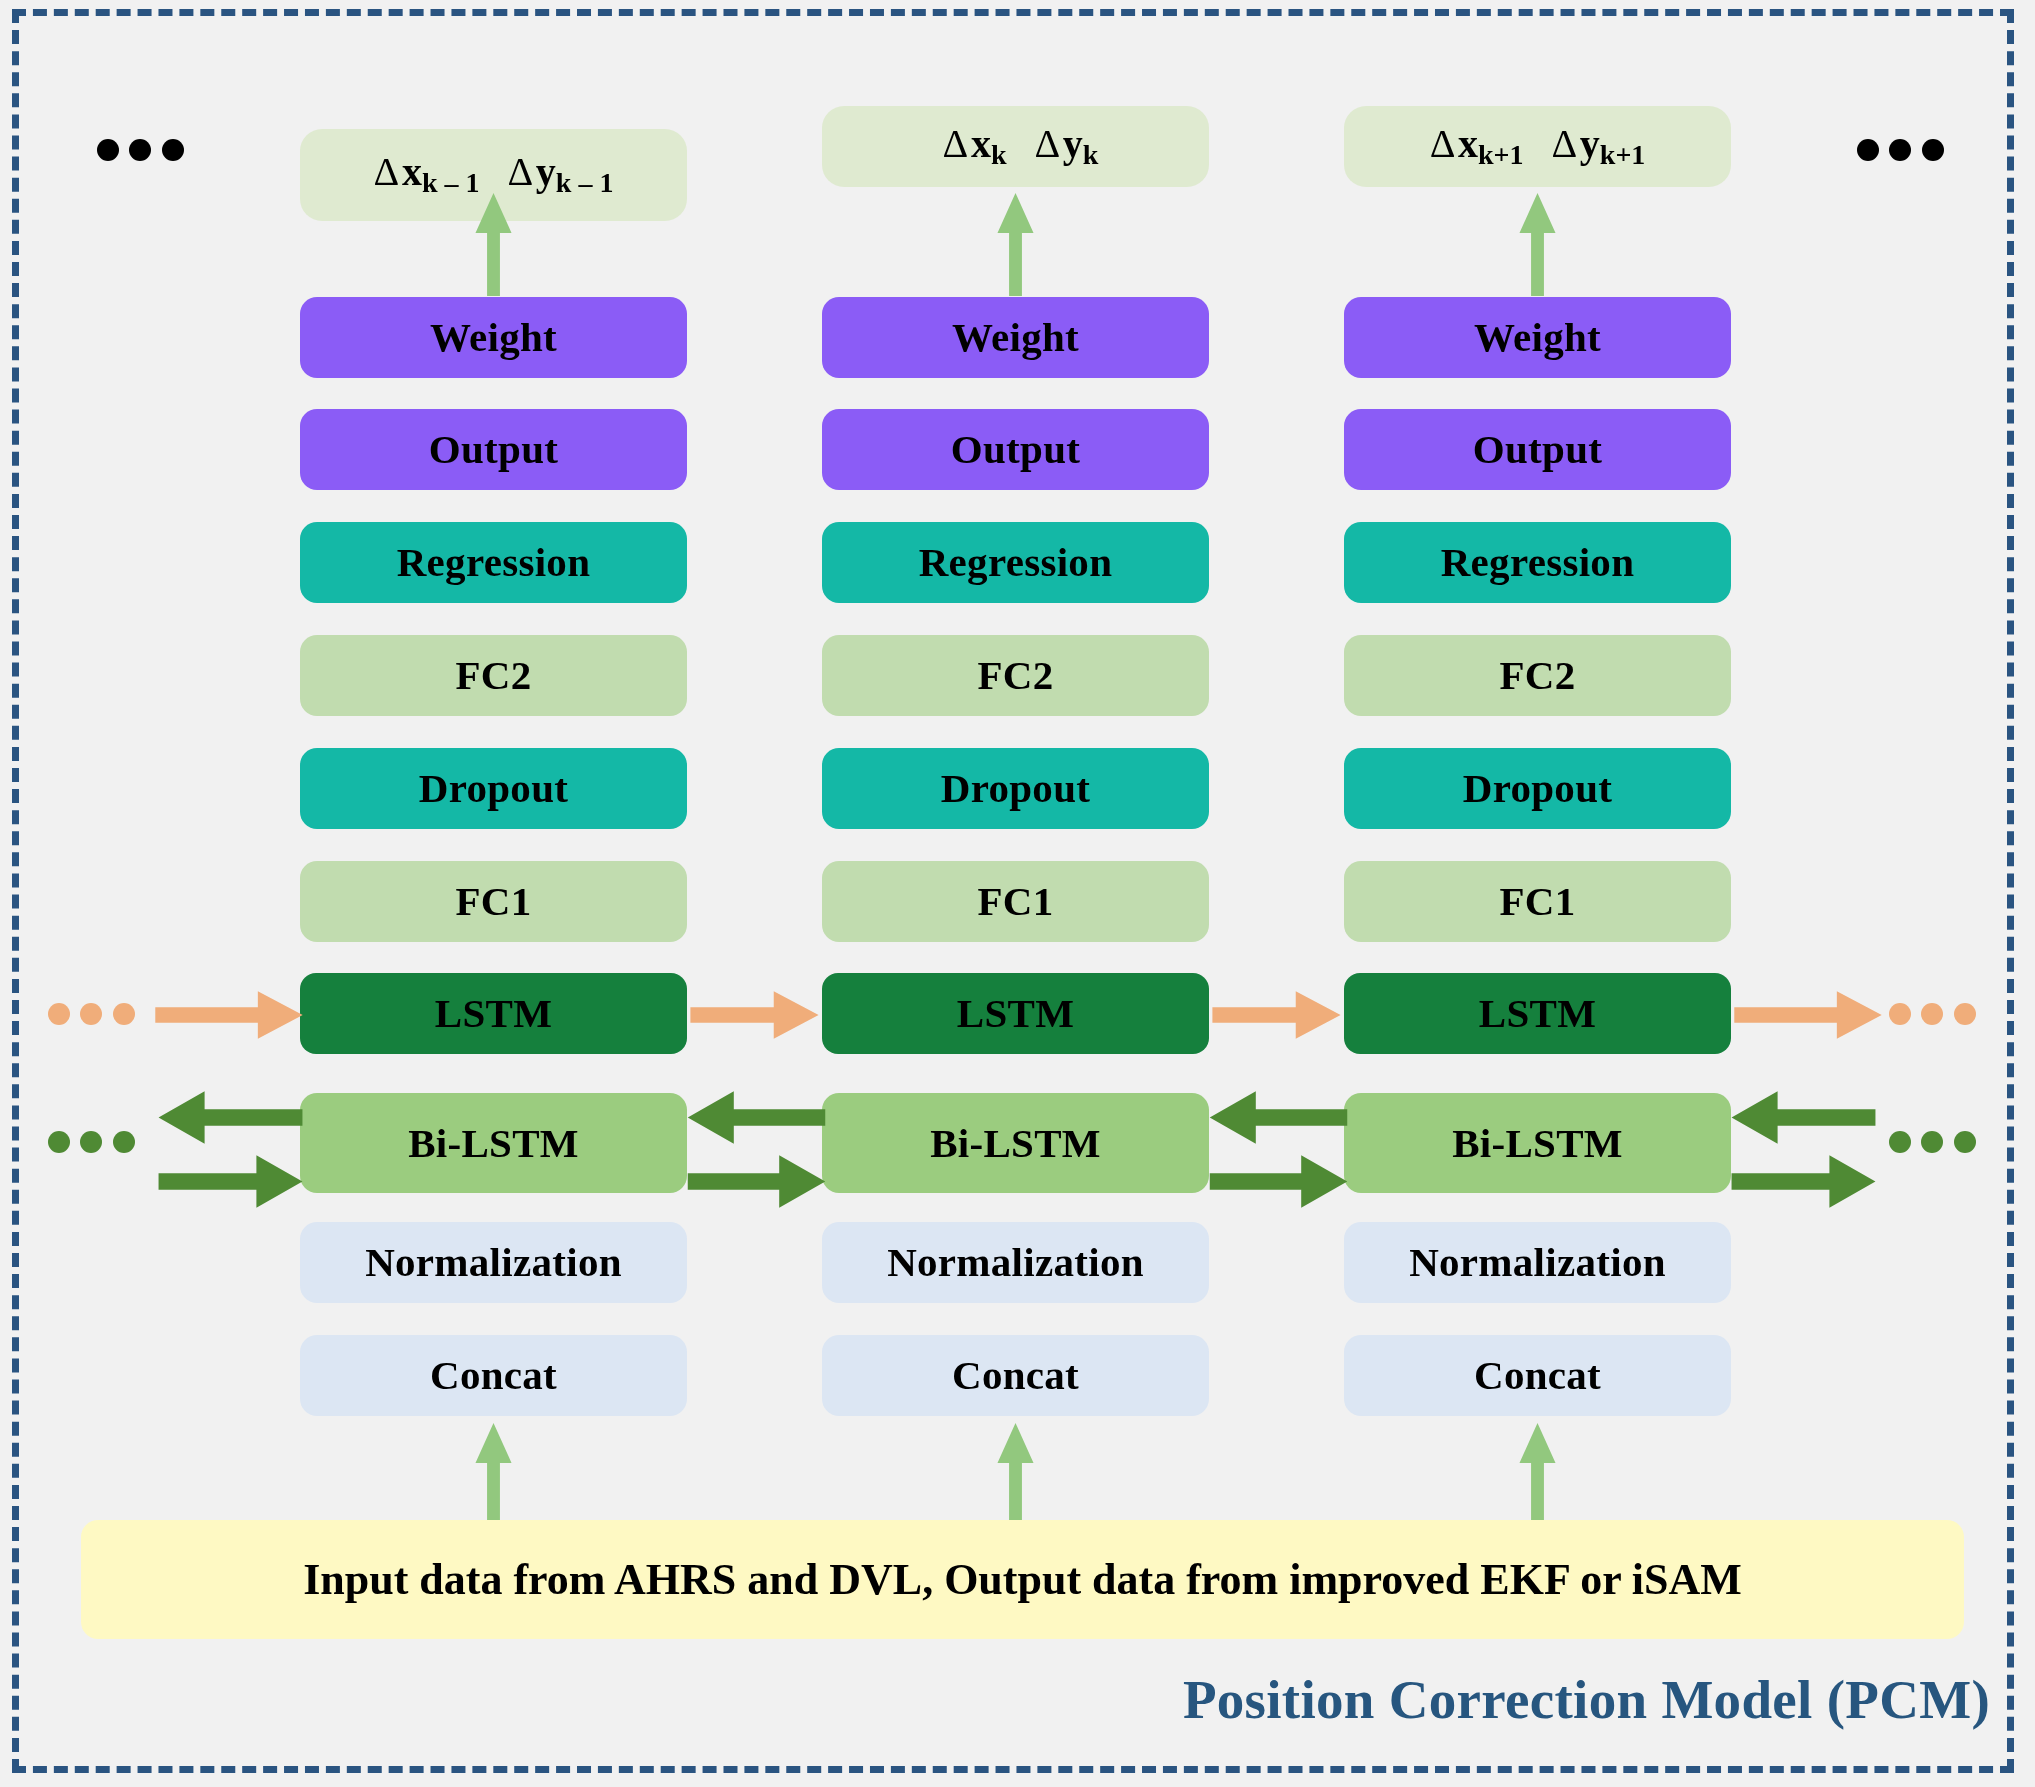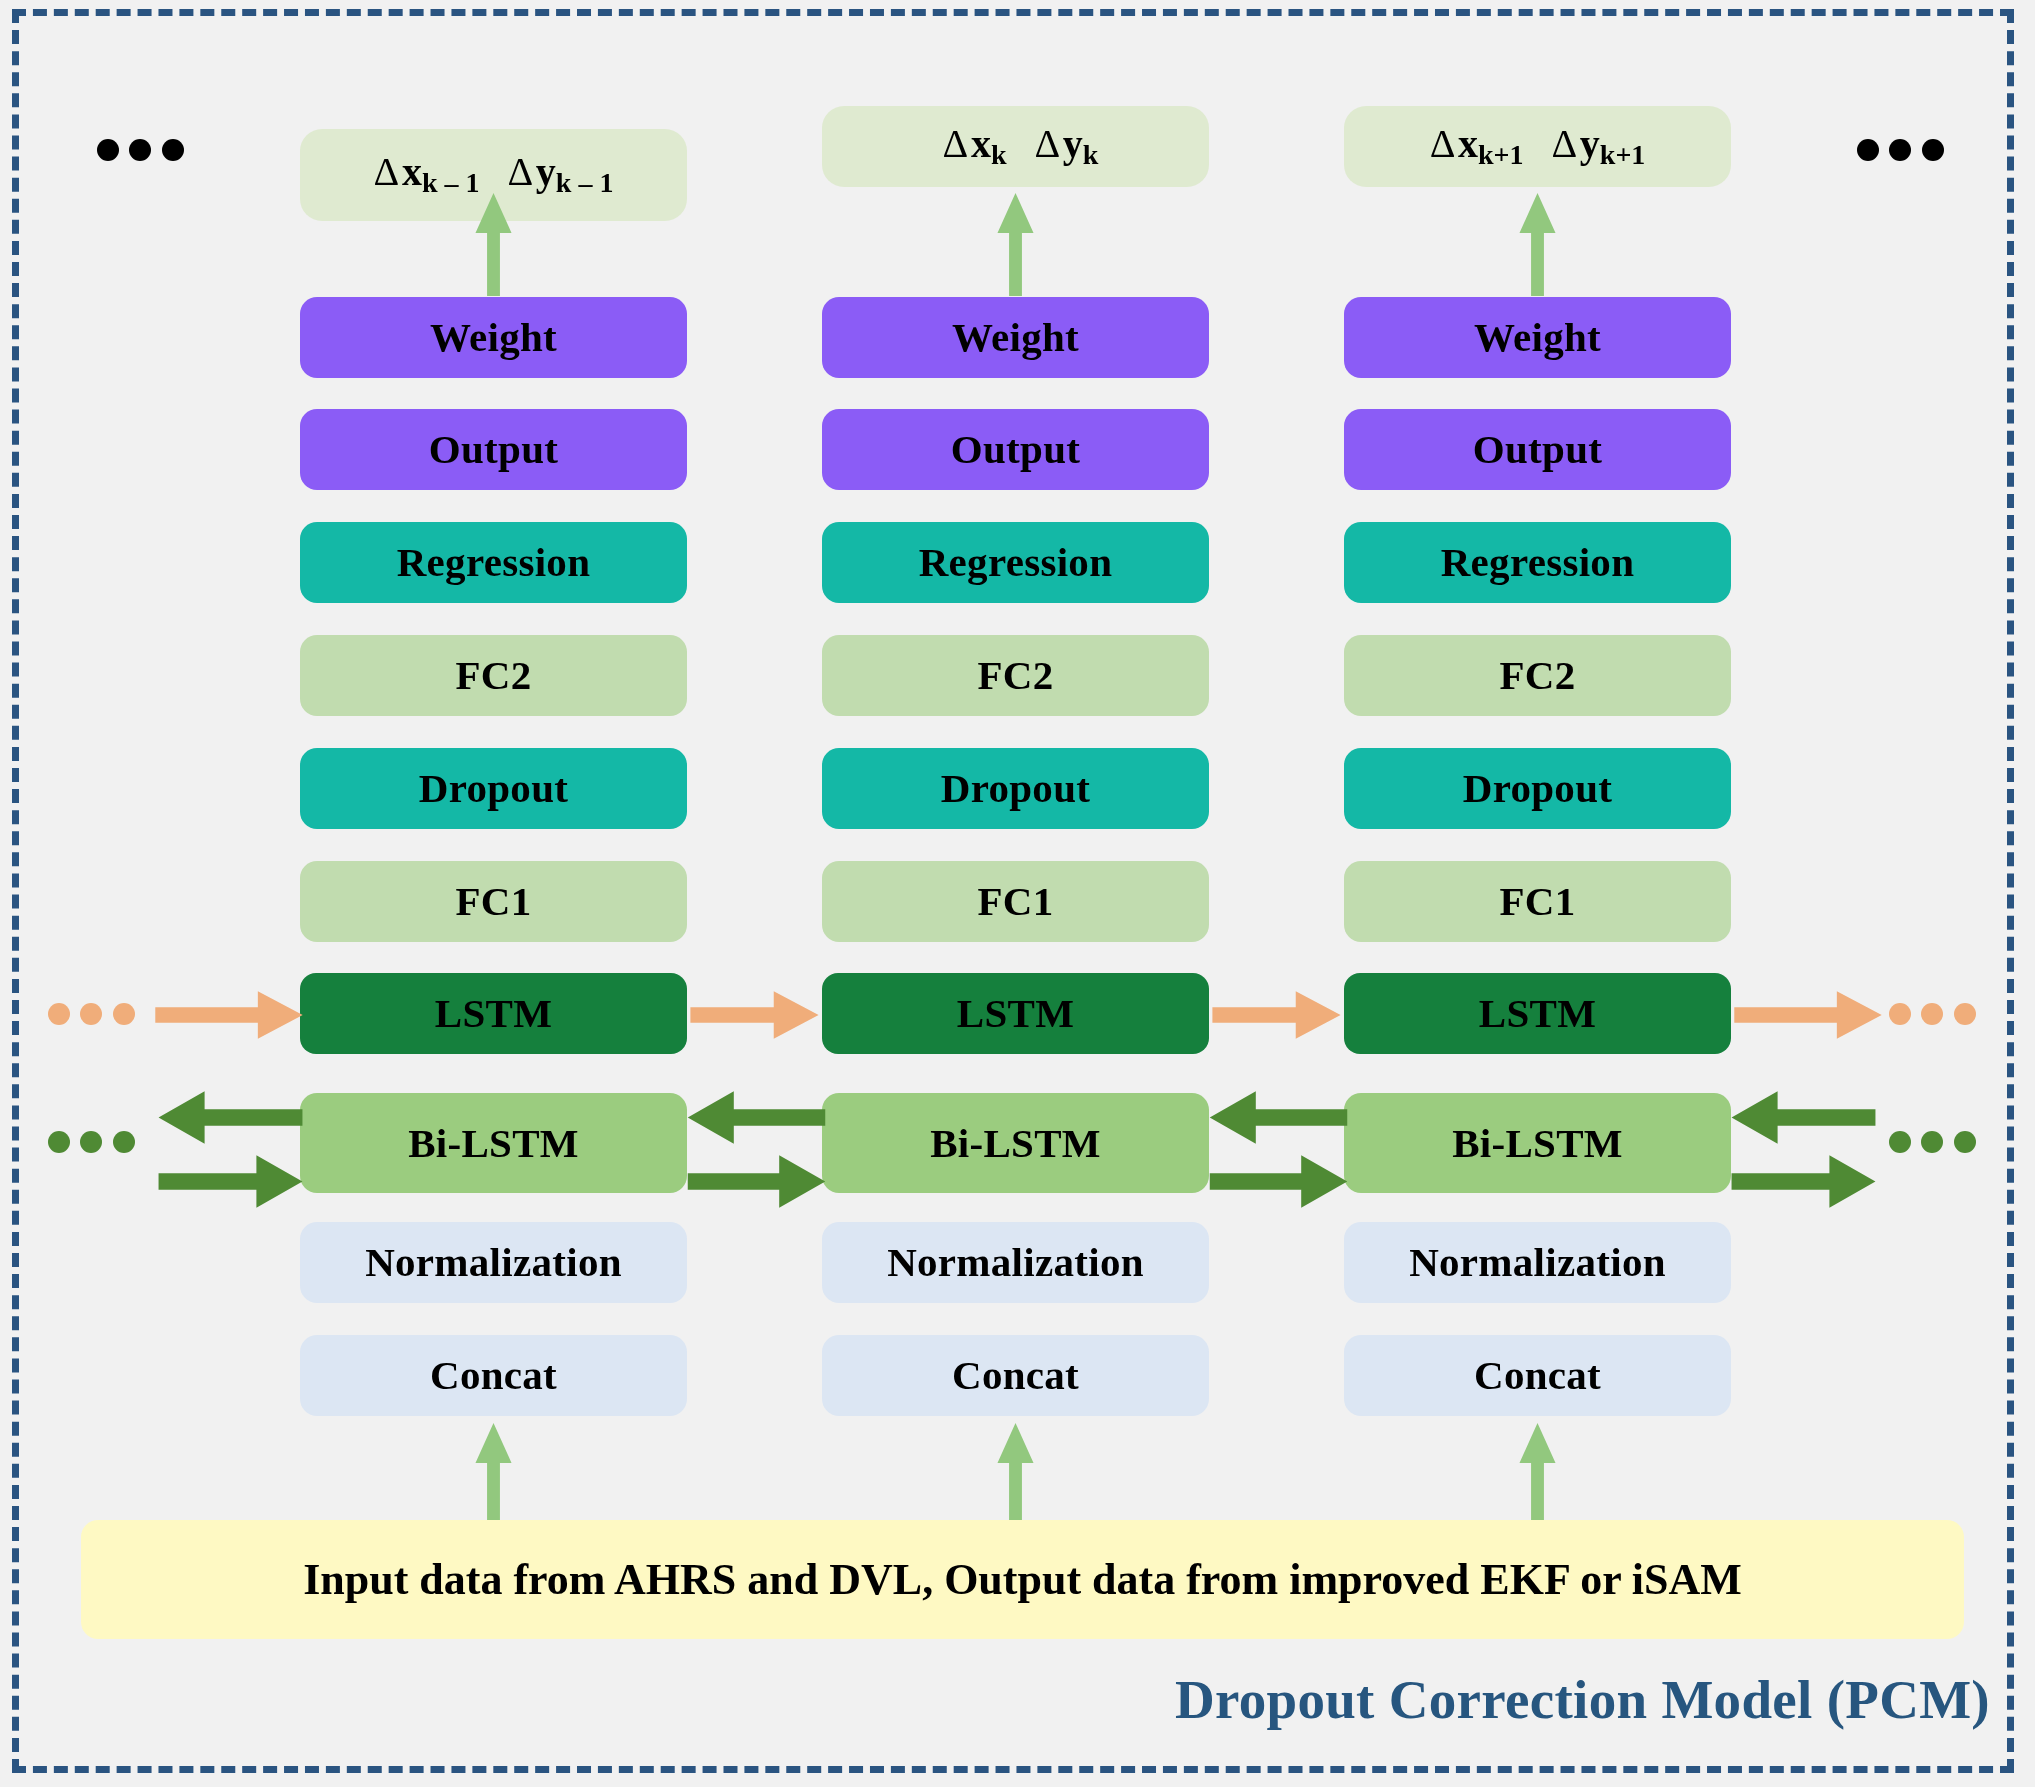--- a/index.html
+++ b/index.html
@@ -298,15 +298,15 @@
     <path d="M30 0 L58 62 L40 62 L40 160 L20 160 L20 62 L2 62 Z" fill="#92c87e"></path>
   </svg>
   <svg class="arrow" style="left:1518px; top:1423px;" width="39" height="103" viewBox="0 0 60 160">
     <path d="M30 0 L58 62 L40 62 L40 160 L20 160 L20 62 L2 62 Z" fill="#92c87e"></path>
   </svg>
 
   <div class="box input-bar c-inputbar" style="left:81px; top:1520px; width:1883px; height:119px;">
     <span>Input data from AHRS and DVL, Output data from improved EKF or iSAM</span>
   </div>
 
-  <div id="model-title">Dropout Correction Model (PCM)</div>
+  <div id="model-title">Position Correction Model (PCM)</div>
 </div>
 
 
 </body></html>

